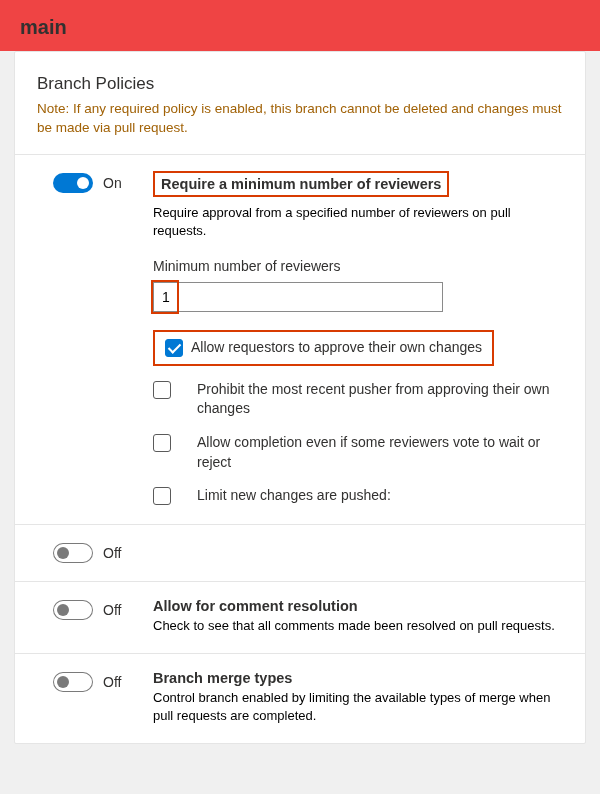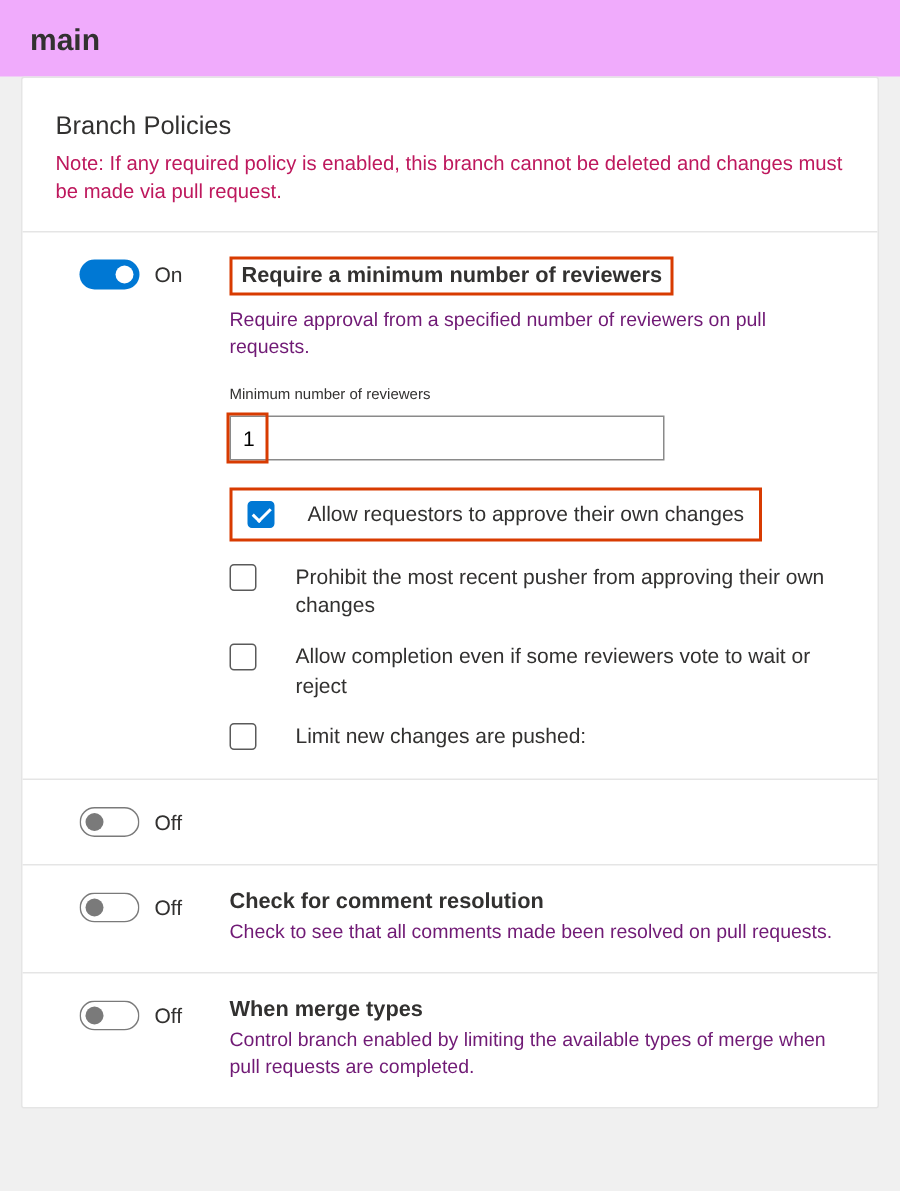--- a/index.html
+++ b/index.html
@@ -12,40 +12,40 @@
       background: #f0f0f0;
       width: 600px;
       height: 794px;
       padding: 0;
       color: #323130;
     }
     .page-title {
       font-size: 20px;
       font-weight: 600;
       padding: 16px 20px 12px;
-      background: #f0abfc;
+      background: #ef4444;
     }
     .panel {
       background: #fff;
       margin: 0 14px 14px;
       border: 1px solid #e5e5e5;
       border-radius: 2px;
     }
     .panel-header {
       padding: 22px 22px 16px;
       border-bottom: 1px solid #e5e5e5;
     }
     .panel-header h2 {
       font-size: 17px;
       font-weight: 400;
       margin-bottom: 6px;
     }
     .note {
       font-size: 13.5px;
-      color: #be185d;
+      color: #a16207;
       line-height: 1.4;
     }
     .policy {
       display: flex;
       padding: 16px 22px 18px;
       border-bottom: 1px solid #e5e5e5;
     }
     .policy:last-child {
       border-bottom: none;
     }
@@ -99,30 +99,30 @@
     .toggle-label {
       font-size: 14px;
     }
     .policy-title {
       font-size: 14.5px;
       font-weight: 600;
       margin-bottom: 3px;
     }
     .policy-desc {
       font-size: 13px;
-      color: #701a75;
+      color: #000000;
       line-height: 1.4;
     }
     .red-highlight {
       border: 2.5px solid #d83b01;
       padding: 3px 6px;
       display: inline-block;
     }
     .subfield-label {
-      font-size: 10px;
+      font-size: 14px;
       margin-top: 18px;
       margin-bottom: 8px;
     }
     .number-input {
       width: 290px;
       height: 30px;
       border: 1px solid #8a8a8a;
       padding: 4px 8px;
       font-size: 14px;
     }
@@ -174,21 +174,21 @@
       font-size: 14px;
       line-height: 1.4;
     }
     .cb-first-wrap {
       display: flex;
       align-items: center;
       border: 2.5px solid #d83b01;
       padding: 6px 10px;
       margin-top: 18px;
       width: fit-content;
-      gap: 22px;
+      gap: 8px;
     }
   </style>
 </head>
 <body>
 
 <div class="page-title">main</div>
 
 <div class="panel">
   <div class="panel-header">
     <h2>Branch Policies</h2>
@@ -252,33 +252,33 @@
   <div class="policy">
     <div class="policy-left">
       <div class="toggle-row">
         <div class="toggle off">
             <div class="knob"></div>
           </div>
         <span class="toggle-label">Off</span>
       </div>
     </div>
     <div class="policy-right">
-      <div class="policy-title">Check for comment resolution</div>
+      <div class="policy-title">Allow for comment resolution</div>
       <div class="policy-desc">Check to see that all comments made been resolved on pull requests.</div>
     </div>
   </div>
 
   <div class="policy">
     <div class="policy-left">
       <div class="toggle-row">
         <div class="toggle off">
             <div class="knob"></div>
           </div>
         <span class="toggle-label">Off</span>
       </div>
     </div>
     <div class="policy-right">
-      <div class="policy-title">When merge types</div>
+      <div class="policy-title">Branch merge types</div>
       <div class="policy-desc">Control branch enabled by limiting the available types of merge when pull requests are completed.</div>
     </div>
   </div>
 
 </div>
 
 </body></html>

